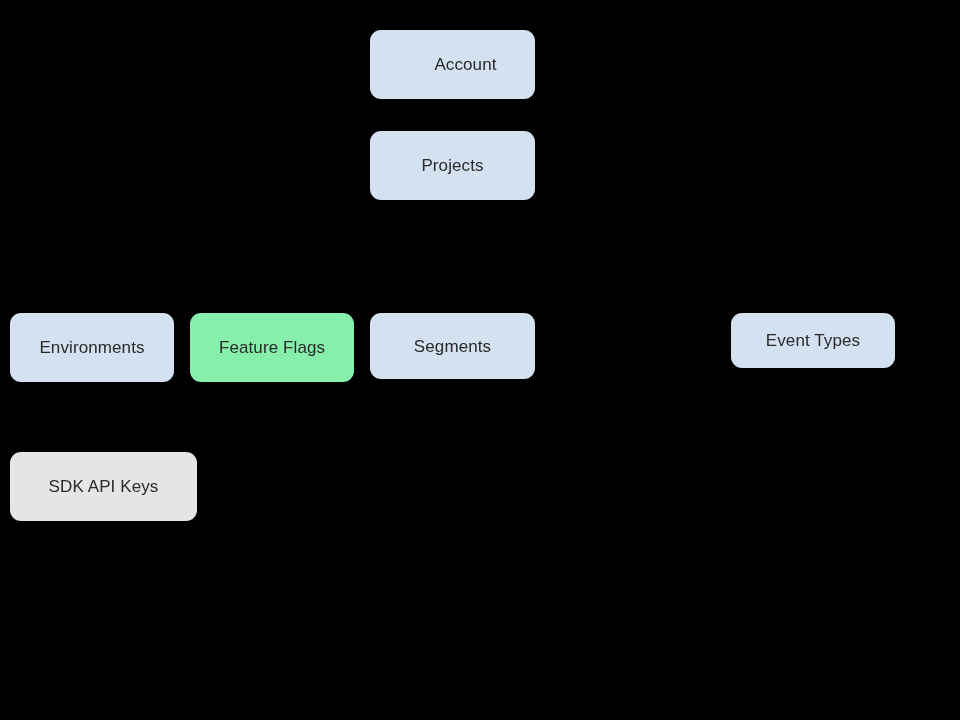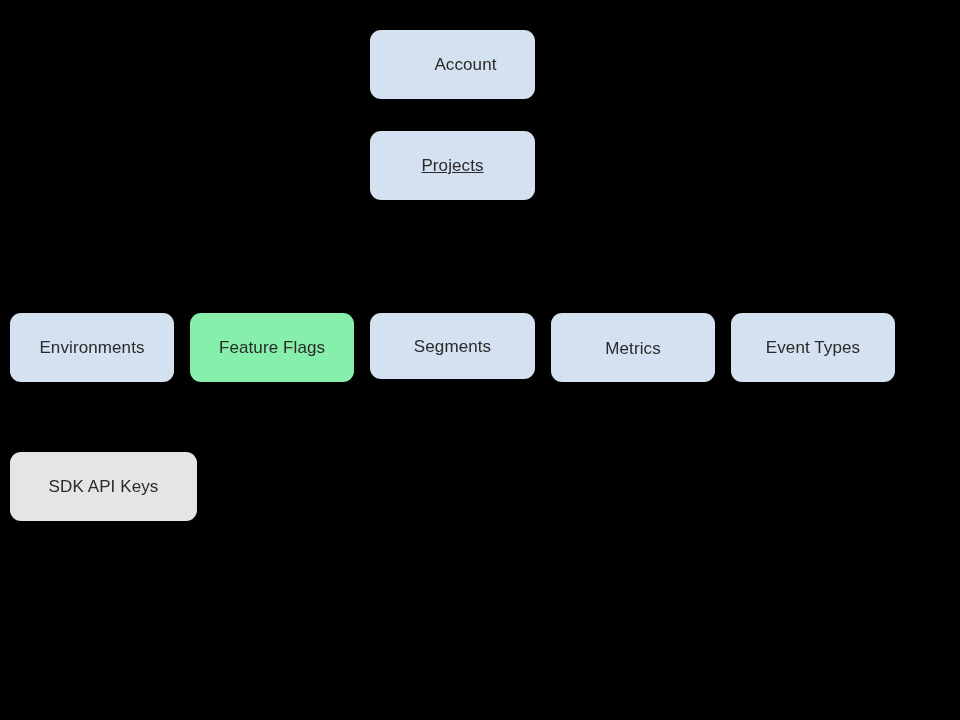--- a/index.html
+++ b/index.html
@@ -38,34 +38,31 @@
     pointer-events: none;
   }
 </style>
 </head>
 <body>
 
 <div id="canvas" style="background: rgb(0, 0, 0);">
     <div class="node" style="left: 370px; top: 30px; width: 165px; height: 69px; background: rgb(212, 225, 240); color: rgb(42, 42, 42); padding-left: 26px;">
       <span class="node-label">Account</span>
     </div>
-    <div class="node" style="left: 370px; top: 131px; width: 165px; height: 69px; background: rgb(212, 225, 240); color: rgb(42, 42, 42); text-decoration: underline;">
+    <div class="node" style="left: 370px; top: 131px; width: 165px; height: 69px; background: rgb(212, 225, 240); color: rgb(42, 42, 42);">
       <span class="node-label">Projects</span>
     </div>
     <div class="node" style="left: 10px; top: 313px; width: 164px; height: 69px; background: rgb(212, 225, 240); color: rgb(42, 42, 42);">
       <span class="node-label">Environments</span>
     </div>
     <div class="node" style="left: 190px; top: 313px; width: 164px; height: 69px; background: #86efac; color: rgb(42, 42, 42); text-align: center;">
       <span class="node-label">Feature Flags</span>
     </div>
     <div class="node" style="left: 370px; top: 313px; width: 165px; height: 66px; background: rgb(212, 225, 240); color: rgb(42, 42, 42);">
       <span class="node-label">Segments</span>
     </div>
-    <div class="node" style="left: 551px; top: 313px; width: 164px; height: 69px; background: rgb(212, 225, 240); color: rgb(42, 42, 42);">
-      <span class="node-label" style="position: relative; top: 1px;">Metrics</span>
-    </div>
-    <div class="node" style="left: 731px; top: 313px; width: 164px; height: 69px; background: rgb(212, 225, 240); color: rgb(42, 42, 42);">
+    <div class="node" style="left: 731px; top: 313px; width: 164px; height: 55px; background: rgb(212, 225, 240); color: rgb(42, 42, 42);">
       <span class="node-label">Event Types</span>
     </div>
     <div class="node" style="left: 10px; top: 452px; width: 187px; height: 69px; background: #e5e5e5; color: rgb(42, 42, 42);">
       <span class="node-label">SDK API Keys</span>
     </div>
   </div>
 
 </body></html>

